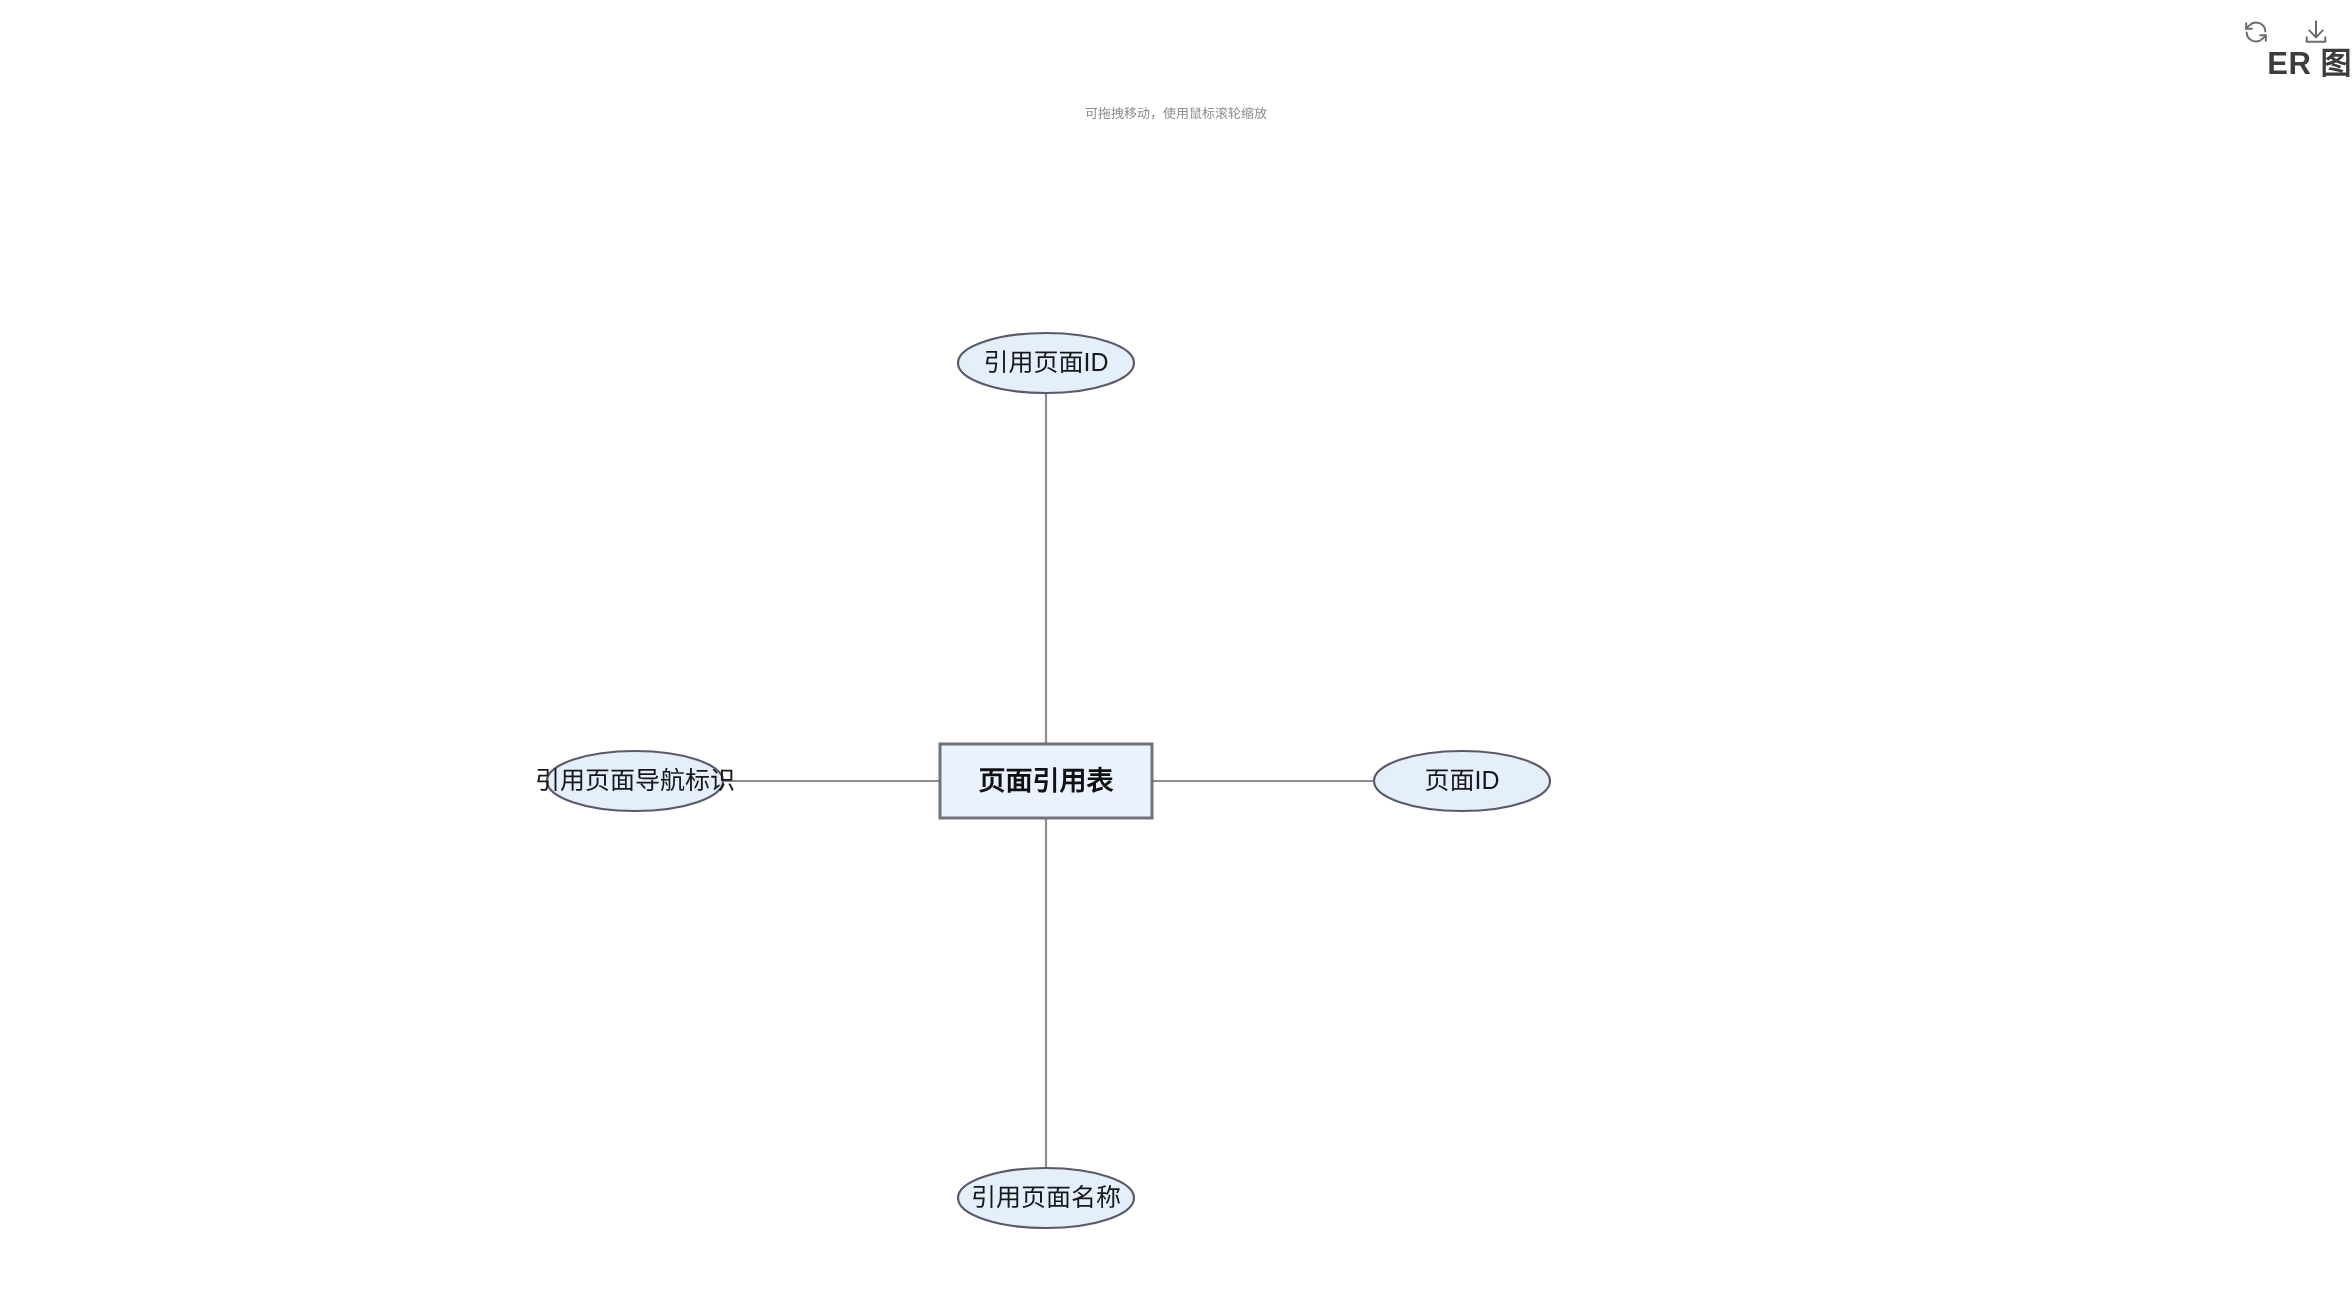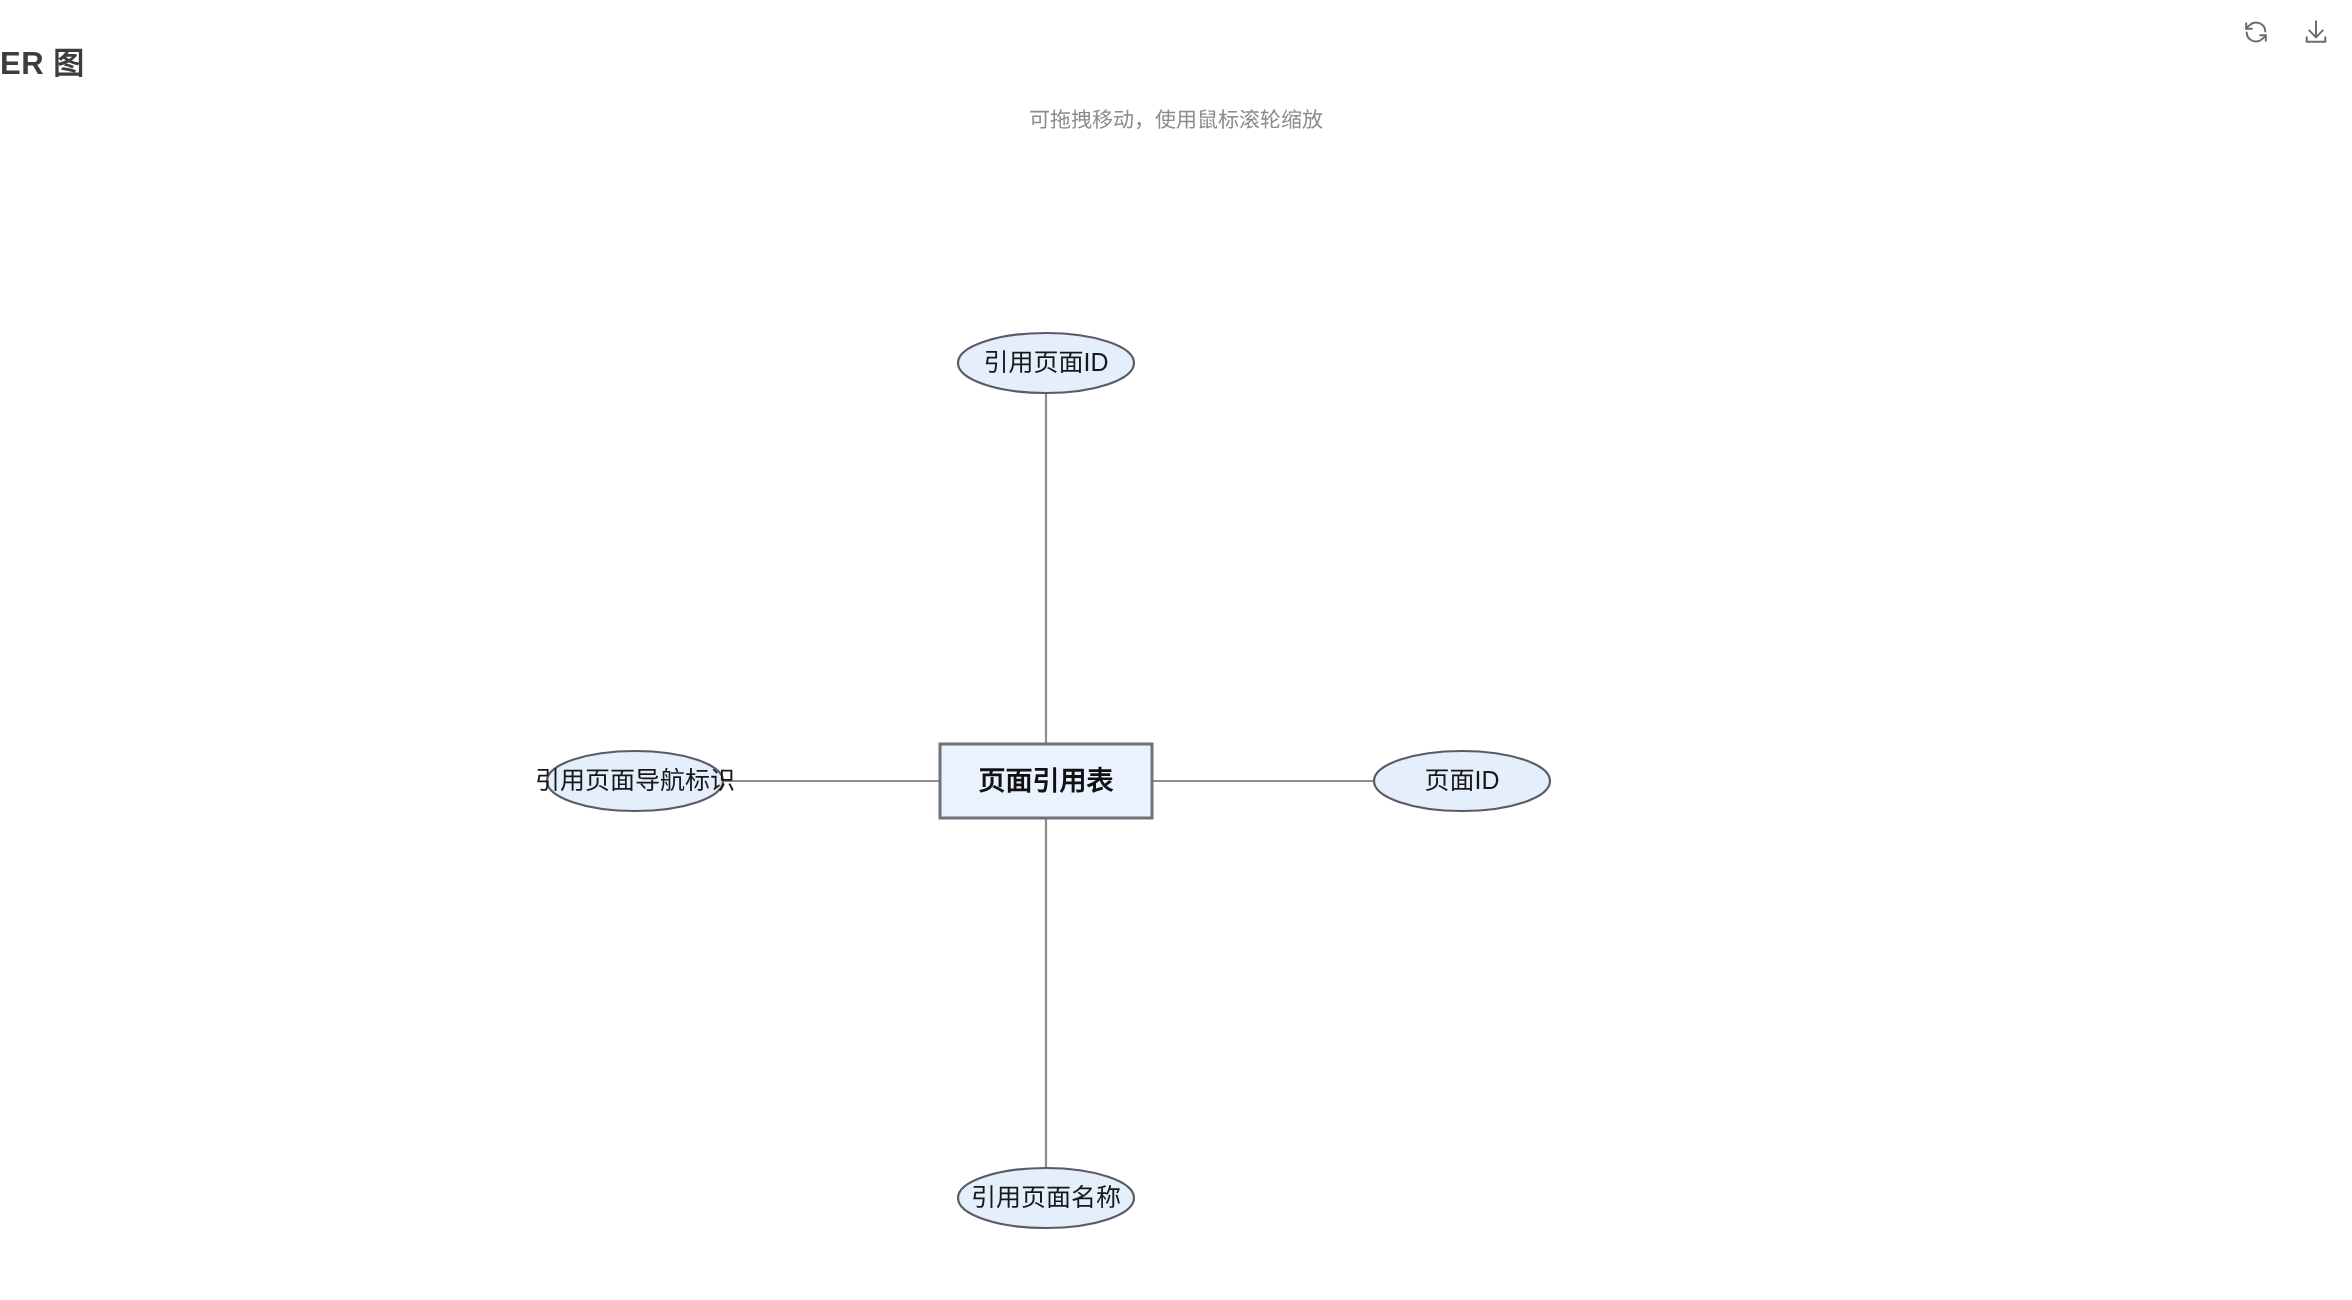--- a/index.html
+++ b/index.html
@@ -25,33 +25,33 @@
     left: 0;
     width: 2352px;
     height: 150px;
     pointer-events: none;
   }
   #page-title {
     position: absolute;
     top: 38px;
     left: 0;
     width: 2352px;
-    text-align: left;
+    text-align: right;
     font-size: 31px;
     font-weight: bold;
     letter-spacing: 0.5px;
     color: #3d3d3d;
   }
   #page-subtitle {
     position: absolute;
     top: 103px;
     left: 0;
     width: 2352px;
     text-align: center;
-    font-size: 21px;
+    font-size: 13px;
     font-weight: normal;
     color: #8c8c8c;
   }
 
   
   #toolbar {
     position: absolute;
     top: 10px;
     right: 14px;
     display: flex;

